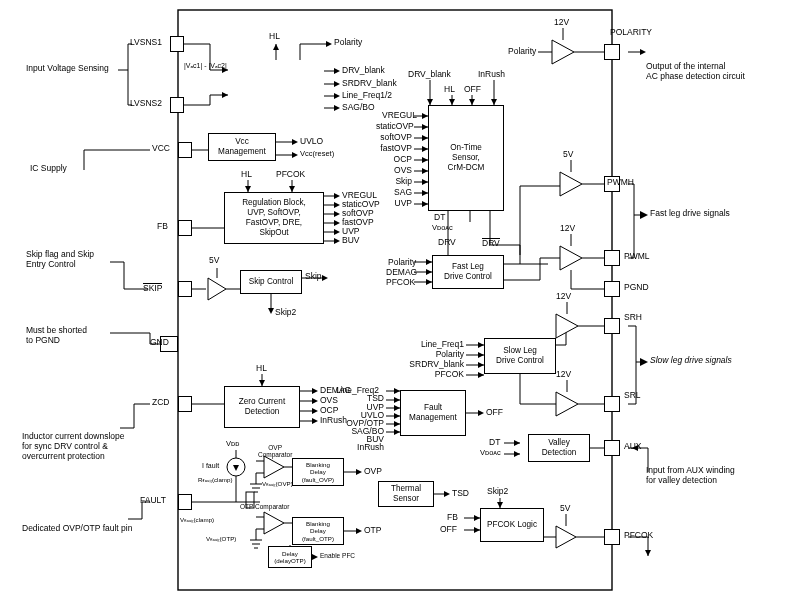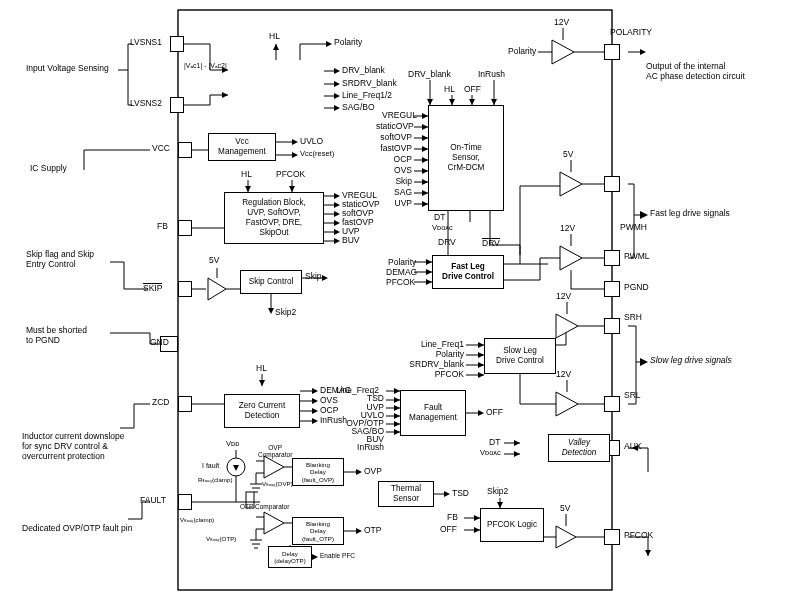--- a/index.html
+++ b/index.html
@@ -332,21 +332,21 @@
   <div class="pin" style="left:178px;top:396px;width:14px;height:16px;"></div>
   <div class="abs lbl" style="left:152px;top:398px;">ZCD</div>
 
   <div class="pin" style="left:178px;top:494px;width:14px;height:16px;"></div>
   <div class="abs lbl" style="left:140px;top:496px;">FAULT</div>
 
   <div class="pin" style="left:604px;top:44px;width:16px;height:16px;"></div>
   <div class="abs lbl" style="left:610px;top:28px;">POLARITY</div>
 
   <div class="pin" style="left:604px;top:176px;width:16px;height:16px;"></div>
-  <div class="abs lbl" style="left:620px;top:178px;margin-top:45px;">PWMH</div>
+  <div class="abs lbl" style="left:607px;top:178px;">PWMH</div>
 
   <div class="pin" style="left:604px;top:250px;width:16px;height:16px;"></div>
   <div class="abs lbl" style="left:624px;top:252px;">PWML</div>
 
   <div class="pin" style="left:604px;top:281px;width:16px;height:16px;"></div>
   <div class="abs lbl" style="left:624px;top:283px;">PGND</div>
 
   <div class="pin" style="left:604px;top:318px;width:16px;height:16px;"></div>
   <div class="abs lbl" style="left:624px;top:313px;">SRH</div>
 
@@ -367,40 +367,42 @@
 to PGND</div>
   <div class="abs lbl w" style="left:22px;top:432px;width:116px;white-space:pre-line;">Inductor current downslope
 for sync DRV control &amp;
 overcurrent protection</div>
   <div class="abs lbl w" style="left:22px;top:524px;width:120px;white-space:pre-line;">Dedicated OVP/OTP fault pin</div>
 
   <div class="abs lbl w" style="left:646px;top:62px;width:140px;white-space:pre-line;">Output of the internal
 AC phase detection circuit</div>
   <div class="abs lbl w" style="left:650px;top:209px;width:140px;white-space:pre-line;">Fast leg drive signals</div>
   <div class="abs lbl w" style="left:650px;top:356px;width:140px;white-space:pre-line;font-style:italic;">Slow leg drive signals</div>
+  <div class="abs lbl w" style="left:646px;top:466px;width:140px;white-space:pre-line;">Input from AUX winding
+for valley detection</div>
 
   <div class="box" style="left:208px;top:133px;width:68px;height:28px;white-space:pre-line;">Vcc
 Management</div>
   <div class="box" style="left:224px;top:192px;width:100px;height:52px;white-space:pre-line;">Regulation Block,
 UVP, SoftOVP,
 FastOVP, DRE,
 SkipOut</div>
   <div class="box" style="left:240px;top:270px;width:62px;height:24px;">Skip Control</div>
-  <div class="box" style="left:224px;top:394px;width:76px;height:34px;white-space:pre-line;">Zero Current
+  <div class="box" style="left:224px;top:386px;width:76px;height:42px;white-space:pre-line;">Zero Current
 Detection</div>
   <div class="box" style="left:428px;top:105px;width:76px;height:106px;white-space:pre-line;">On-Time
 Sensor,
 CrM-DCM</div>
-  <div class="box" style="left:432px;top:255px;width:72px;height:34px;white-space:pre-line;font-weight:bold;">Fast Leg
+  <div class="box" style="left:432px;top:255px;width:72px;height:34px;white-space:pre-line;">Fast Leg
 Drive Control</div>
   <div class="box" style="left:484px;top:338px;width:72px;height:36px;white-space:pre-line;">Slow Leg
 Drive Control</div>
   <div class="box" style="left:400px;top:390px;width:66px;height:46px;white-space:pre-line;">Fault
 Management</div>
-  <div class="box" style="left:548px;top:434px;width:62px;height:28px;white-space:pre-line;font-style:italic;">Valley
+  <div class="box" style="left:528px;top:434px;width:62px;height:28px;white-space:pre-line;">Valley
 Detection</div>
   <div class="box" style="left:378px;top:481px;width:56px;height:26px;white-space:pre-line;">Thermal
 Sensor</div>
   <div class="box" style="left:480px;top:508px;width:64px;height:34px;">PFCOK Logic</div>
   <div class="box" style="left:292px;top:458px;width:52px;height:28px;font-size:6.2px;white-space:pre-line;">Blanking
 Delay
 (fault_OVP)</div>
   <div class="box" style="left:292px;top:517px;width:52px;height:28px;font-size:6.2px;white-space:pre-line;">Blanking
 Delay
 (fault_OTP)</div>

